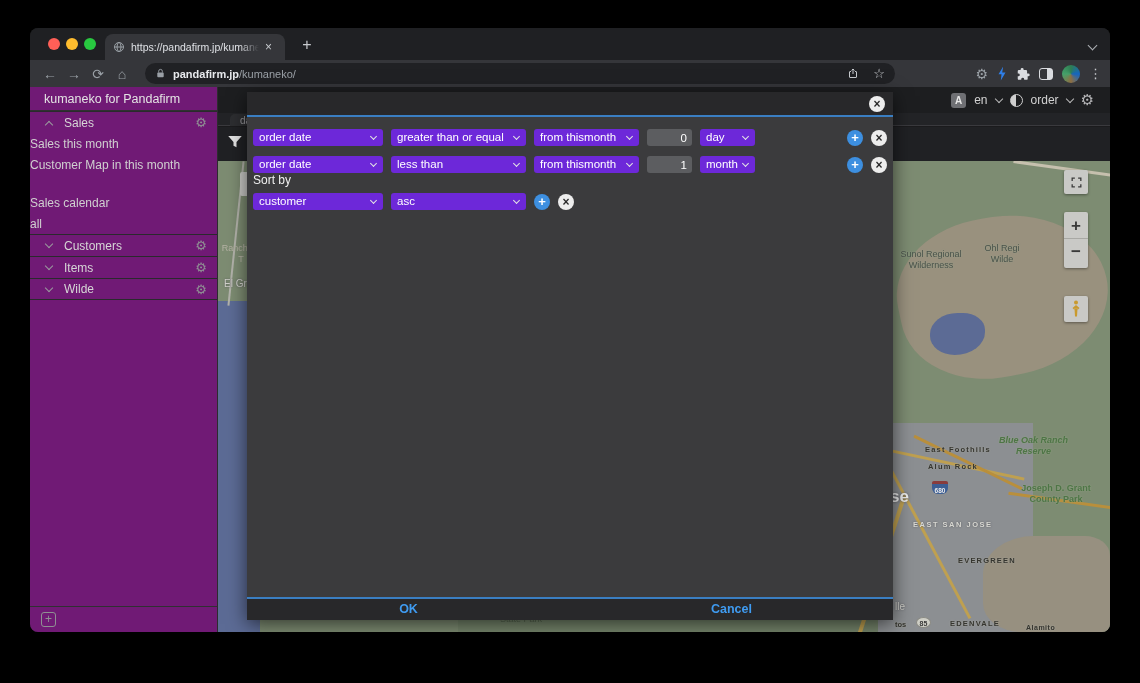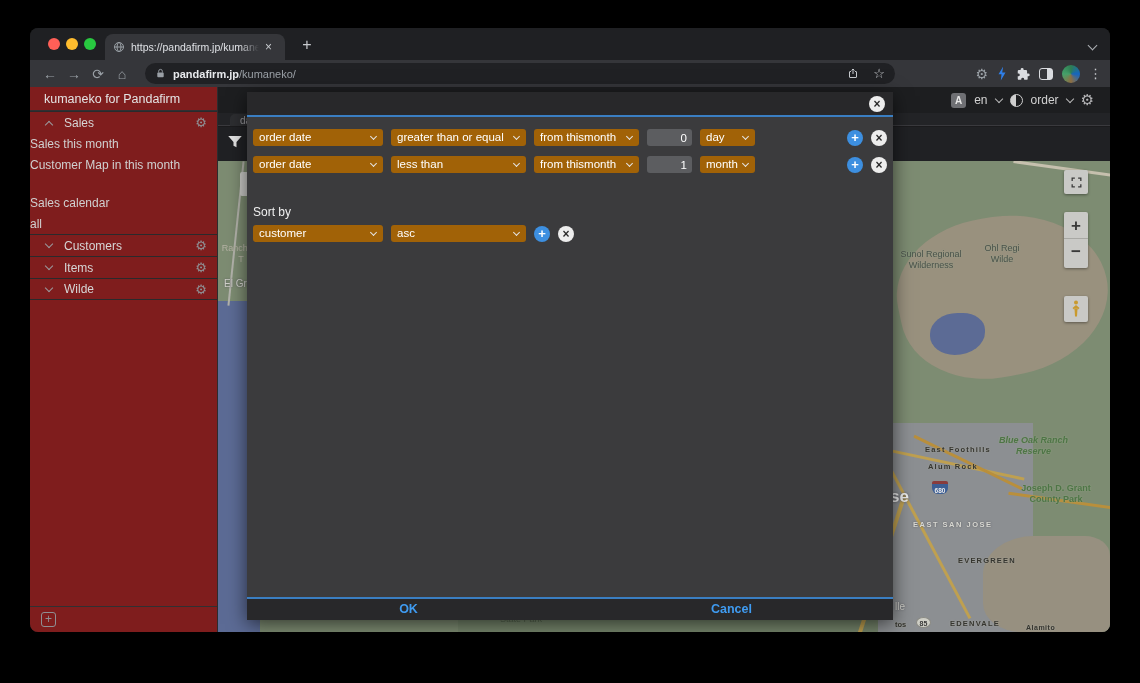--- a/index.html
+++ b/index.html
@@ -24,21 +24,21 @@
   .right-ics { position:absolute; right:8px; top:0; height:27px; display:flex; align-items:center; gap:9px; }
   .ext-gear { color:#9aa0a6; font-size:14px; }
   .bolt { width:10px; height:14px; background:#2f7fe8; clip-path:polygon(62% 0,15% 56%,45% 56%,38% 100%,85% 42%,52% 42%); }
   .panel-ic { width:14px; height:12px; border:1.6px solid #dadce0; border-radius:3px; position:relative; }
   .panel-ic::after { content:""; position:absolute; right:0; top:0; width:45%; height:100%; background:#dadce0; }
   .avatar { width:18px; height:18px; border-radius:50%; background:conic-gradient(#2e7d52,#1565c0,#8d6e43,#45a06a,#2e7d52); }
   .dots { color:#c7cace; font-size:13px; letter-spacing:0; }
 
   
   #content { position:absolute; left:0; top:59px; width:1080px; height:545px; background:#1b1b1d; }
-  #sidebar { position:absolute; left:0; top:0; width:188px; height:545px; background:#7f1d1d; border-right:1px solid #2c2c2e; }
+  #sidebar { position:absolute; left:0; top:0; width:188px; height:545px; background:#701a75; border-right:1px solid #2c2c2e; }
   #sb-title { height:24px; line-height:24px; padding-left:14px; color:#e4e4e4; font-size:12.5px; border-bottom:1px solid #303032; }
   .sb-row { position:relative; height:22px; display:flex; align-items:center; padding-left:16px; border-top:1px solid #2a2a2c; color:#d6d6d6; font-size:12px; }
   .sb-row:first-of-type { border-top:none; }
   .sb-sub { height:21px; display:flex; align-items:center; color:#d0d0d0; font-size:12px; }
   .sb-sub.wrap { height:38px; width:170px; line-height:18px; display:block; padding-top:2px; }
   .chev { width:6px; height:6px; border-right:1.6px solid #9a9a9e; border-bottom:1.6px solid #9a9a9e; display:inline-block; margin-right:12px; }
   .chev.up { transform:rotate(-135deg); margin-top:4px; }
   .chev.down { transform:rotate(45deg); margin-top:-3px; }
   .sb-gear { position:absolute; right:10px; top:3px; color:#8f8f93; font-size:13px; }
   #sb-bottom { position:absolute; left:0; bottom:0; width:100%; border-top:1px solid #303032; height:26px; }
@@ -80,26 +80,26 @@
   
   #modal { position:absolute; left:217px; top:64px; width:646px; height:528px; background:#3b3b3d; box-shadow:0 4px 18px rgba(0,0,0,.6); z-index:10; }
   #modal-hdr { position:absolute; left:0; top:0; width:100%; height:25px; background:#28282a; border-bottom:2px solid #3a7ec2; }
   .circ-x { width:16px; height:16px; border-radius:50%; background:#ededed; color:#2a2a2a; font-size:12px; font-weight:bold; line-height:16px; text-align:center; }
   .circ-plus { width:16px; height:16px; border-radius:50%; background:#3d8fe0; color:#fff; font-size:13px; font-weight:bold; line-height:15px; text-align:center; }
   #modal-close { position:absolute; right:8px; top:4px; }
   #modal-body { position:absolute; left:0; top:27px; width:100%; height:478px; padding:4px 6px; }
   .sec-lbl { color:#f0f0f0; font-size:12px; height:14px; }
   .frow { display:flex; align-items:center; gap:8px; margin-top:6px; }
   .frow.second { margin-top:10px; }
-  .sel { position:relative; height:17px; background:#a16207; border-radius:3px; color:#fff; font-size:11.5px; line-height:17px; padding:0 16px 0 6px; white-space:nowrap; overflow:hidden; }
+  .sel { position:relative; height:17px; background:#6d28d9; border-radius:3px; color:#fff; font-size:11.5px; line-height:17px; padding:0 16px 0 6px; white-space:nowrap; overflow:hidden; }
   .sel .sel-arr { position:absolute; right:7px; top:5px; width:5px; height:5px; border-right:1.5px solid #e4e4e4; border-bottom:1.5px solid #e4e4e4; transform:rotate(45deg); }
   .w-field { width:130px; } .w-op { width:135px; } .w-base { width:105px; } .w-unit { width:55px; }
   .num-in { width:45px; height:17px; background:#5c5d60; border:none; border-radius:3px; color:#fff; font-size:11.5px; text-align:right; padding:0 5px; font-family:"Liberation Sans", sans-serif; }
   .row-sp { flex:1; }
-  #sort-lbl { margin-top:32px; }
+  #sort-lbl { margin-top:0; }
   #modal-ftr { position:absolute; left:0; bottom:0; width:100%; height:23px; background:#28282a; border-top:2px solid #3a7ec2; display:flex; }
   .ftr-btn { flex:1; color:#3f9bf0; font-size:12.5px; font-weight:bold; text-align:center; line-height:21px; }
 
   svg { display:block; }
 </style>
 </head>
 <body>
 
 <div id="window">
 

